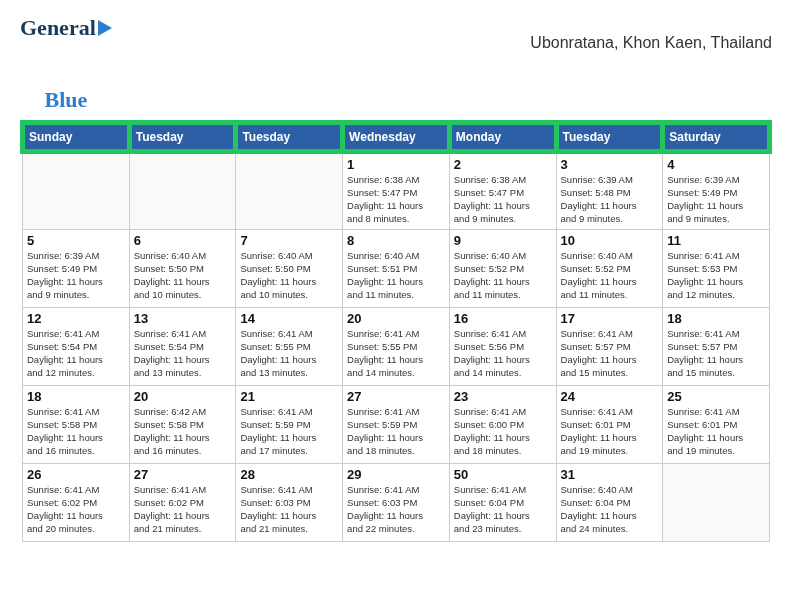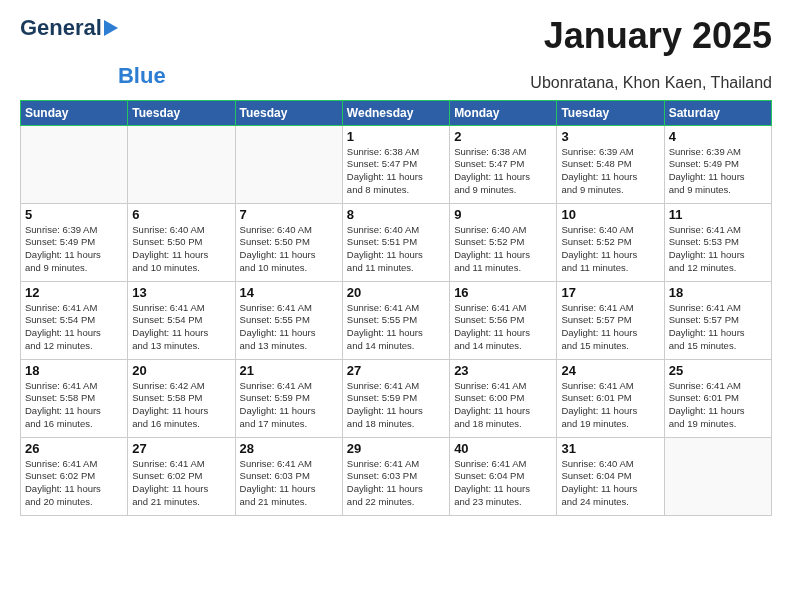--- a/index.html
+++ b/index.html
@@ -17,22 +17,23 @@
       padding: 16px 20px 10px 20px;
     }
     .header {
       display: flex;
       justify-content: space-between;
       align-items: flex-start;
       margin-bottom: 8px;
     }
     .logo {
       display: flex;
-      flex-direction: row;
-      align-items: flex-start;
+      flex-direction: column;
+      align-items: center;
+      font-family: Liberation Serif, serif;
     }
     .logo-text {
       font-size: 22px;
       font-weight: bold;
       color: #1a3a5c;
       line-height: 1.1;
     }
     .logo-blue {
       color: #2d7dd2;
       margin-top: 48px;
@@ -66,21 +67,21 @@
       border-collapse: collapse;
       table-layout: fixed;
     }
     .calendar th {
       background: #2d5fa6;
       color: #fff;
       font-size: 12px;
       font-weight: bold;
       padding: 5px 4px;
       text-align: left;
-      border: 1px solid #22c55e;
+      border: 5px solid #22c55e;
     }
     .calendar td {
       vertical-align: top;
       border: 1px solid #ccc;
       padding: 3px 4px;
       background: #fff;
       height: 78px;
       font-size: 10px;
       color: #333;
     }
@@ -105,21 +106,20 @@
 <div class="page">
   <div class="header">
     <div class="logo">
       <div style="display:flex;align-items:center;">
         <span class="logo-text">General</span>
         <span class="logo-arrow"></span>
       </div>
       <span class="logo-text logo-blue">Blue</span>
     </div>
     <div class="title-area">
-      <div class="month-title">January 2025</div>
       <div class="location">Ubonratana, Khon Kaen, Thailand</div>
     </div>
   </div>
 
   <table class="calendar">
     <thead>
       <tr>
       <th>Sunday</th>
           <th>Tuesday</th>
           <th>Tuesday</th>
@@ -339,21 +339,21 @@
 and 21 minutes.</div>
           </td>
           <td>
             <div class="day-num">29</div>
             <div class="day-detail" style="white-space: pre-line;">Sunrise: 6:41 AM
 Sunset: 6:03 PM
 Daylight: 11 hours
 and 22 minutes.</div>
           </td>
           <td>
-            <div class="day-num">40</div>
+            <div class="day-num">50</div>
             <div class="day-detail" style="white-space: pre-line;">Sunrise: 6:41 AM
 Sunset: 6:04 PM
 Daylight: 11 hours
 and 23 minutes.</div>
           </td>
           <td>
             <div class="day-num">31</div>
             <div class="day-detail" style="white-space: pre-line;">Sunrise: 6:40 AM
 Sunset: 6:04 PM
 Daylight: 11 hours

